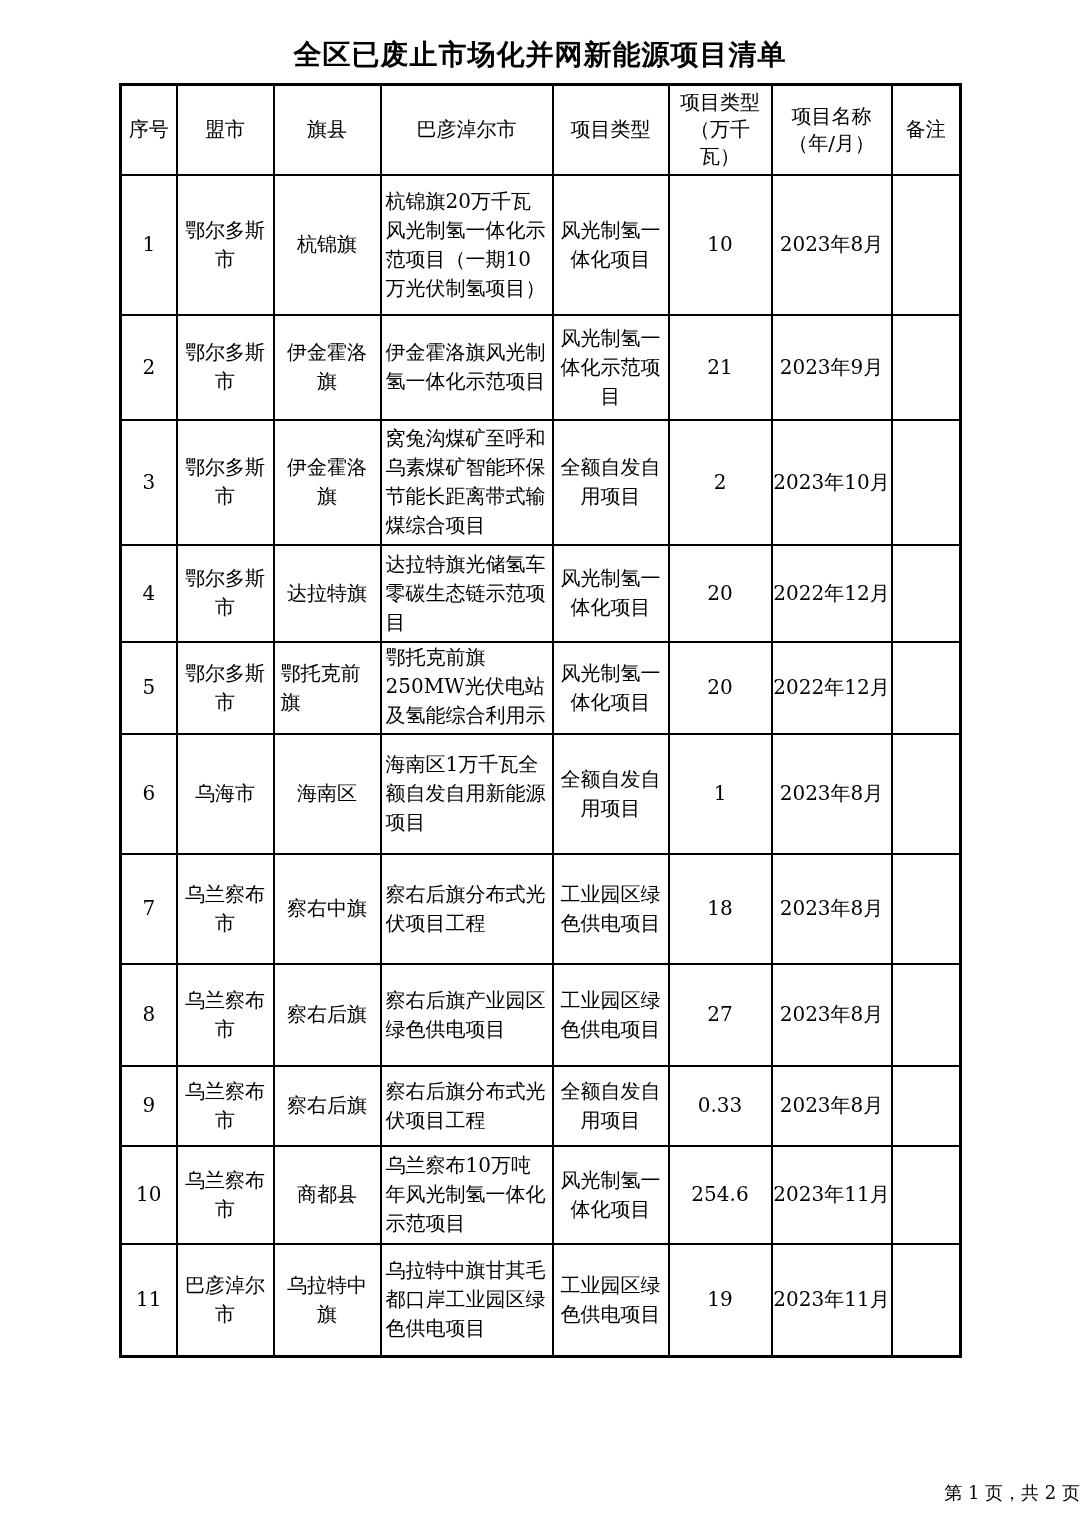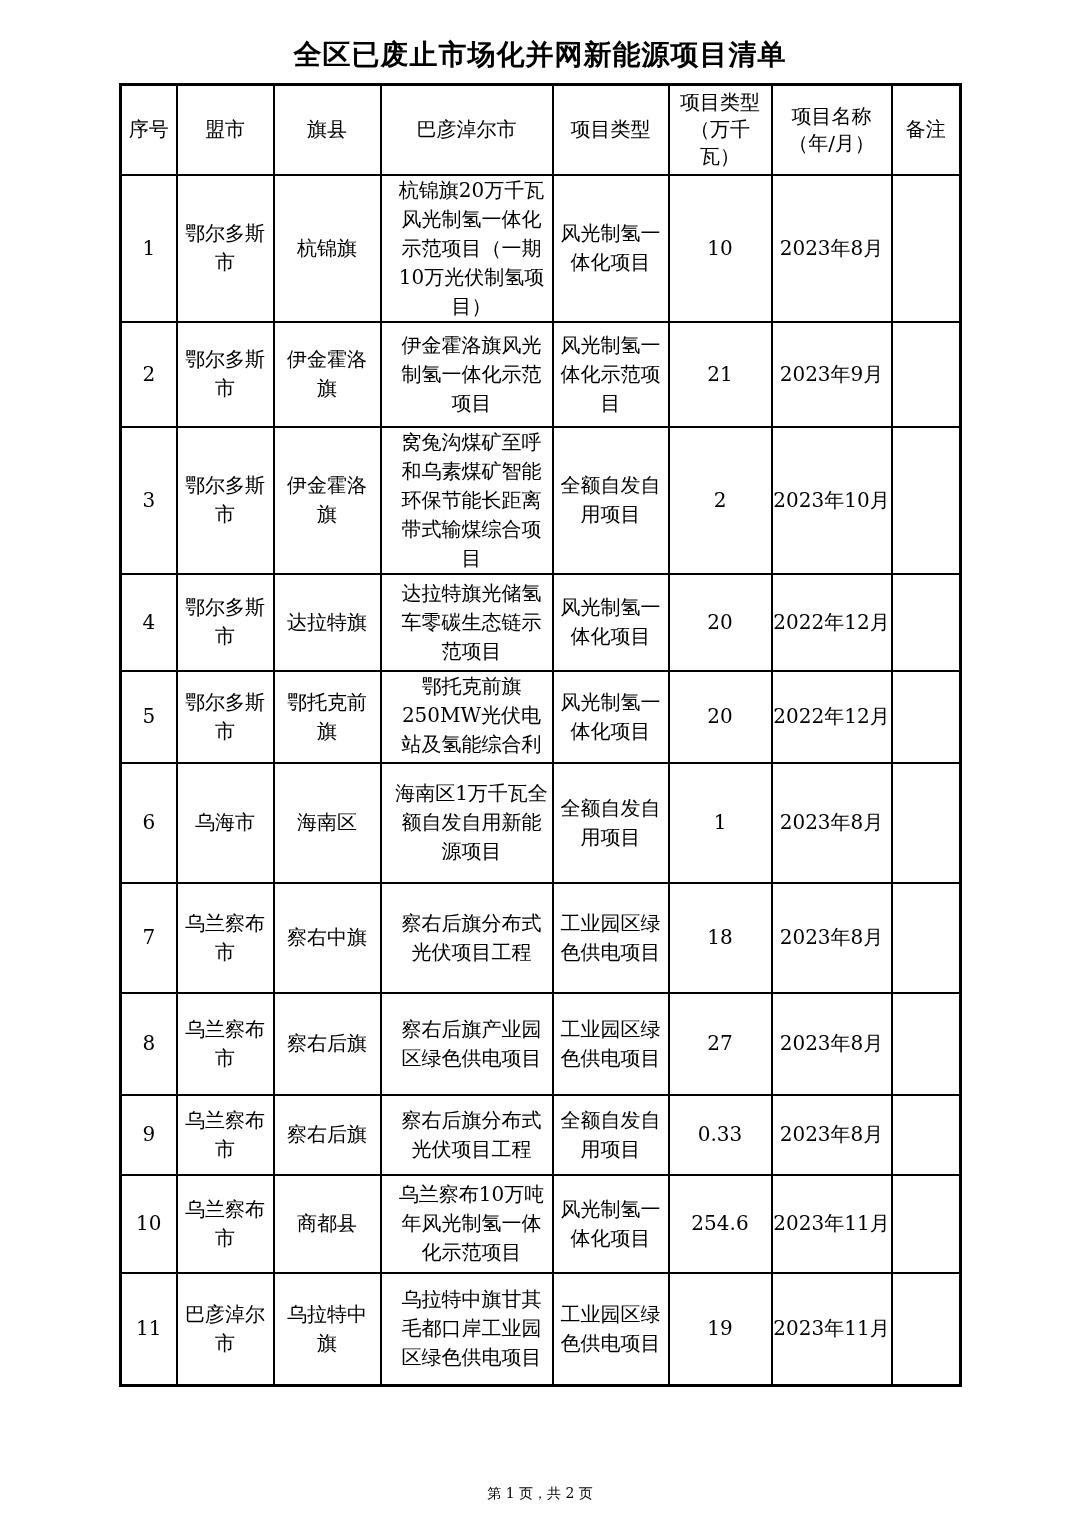--- a/index.html
+++ b/index.html
@@ -44,40 +44,40 @@
     word-break: break-word;
   }
   .project-table th {
     font-family: "DejaVu Sans", "Liberation Sans", sans-serif;
     font-weight: normal;
     white-space: pre-line;
     line-height: 27px;
     font-size: 20px;
   }
   .project-table td.col-project {
-    text-align: center;
-    padding: 0 2px 0 12px;
+    text-align: left;
+    padding: 0 2px 0 4px;
   }
   .project-table td.col-county {
     padding: 0 6px;
   }
   .project-table td.align-left {
-    text-align: center;
+    text-align: left;
   }
   .clip {
     max-height: 90px;
     overflow: hidden;
   }
   .page-footer {
     position: absolute;
     top: 1482px;
     left: 0;
     width: 100%;
-    text-align: center;
-    font-size: 14px;
+    text-align: right;
+    font-size: 18px;
     line-height: 22px;
   }
 </style>
 </head>
 <body>
 
 <div class="page">
   <h1 class="doc-title">全区已废止市场化并网新能源项目清单</h1>
 
   <table class="project-table">

